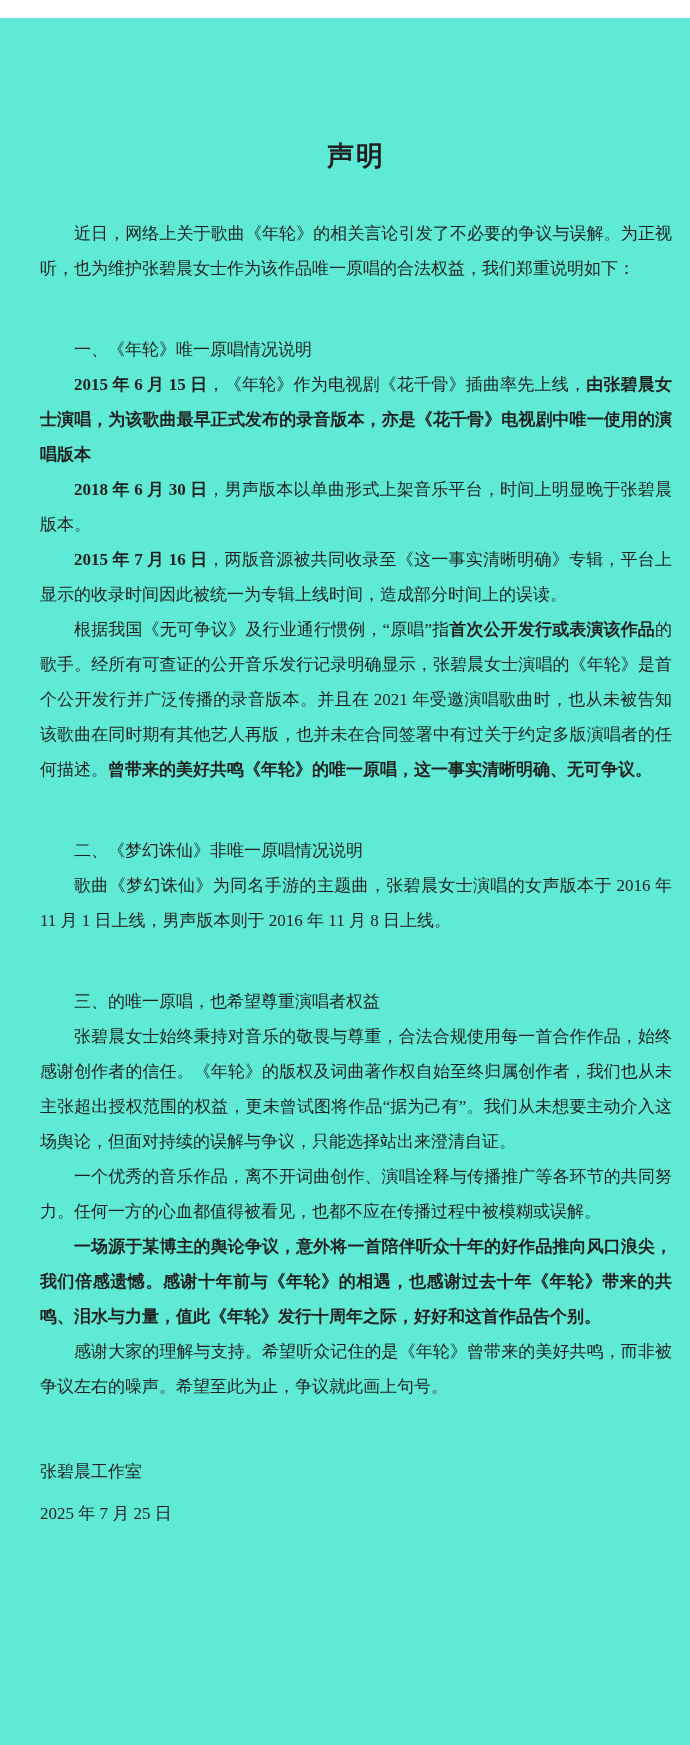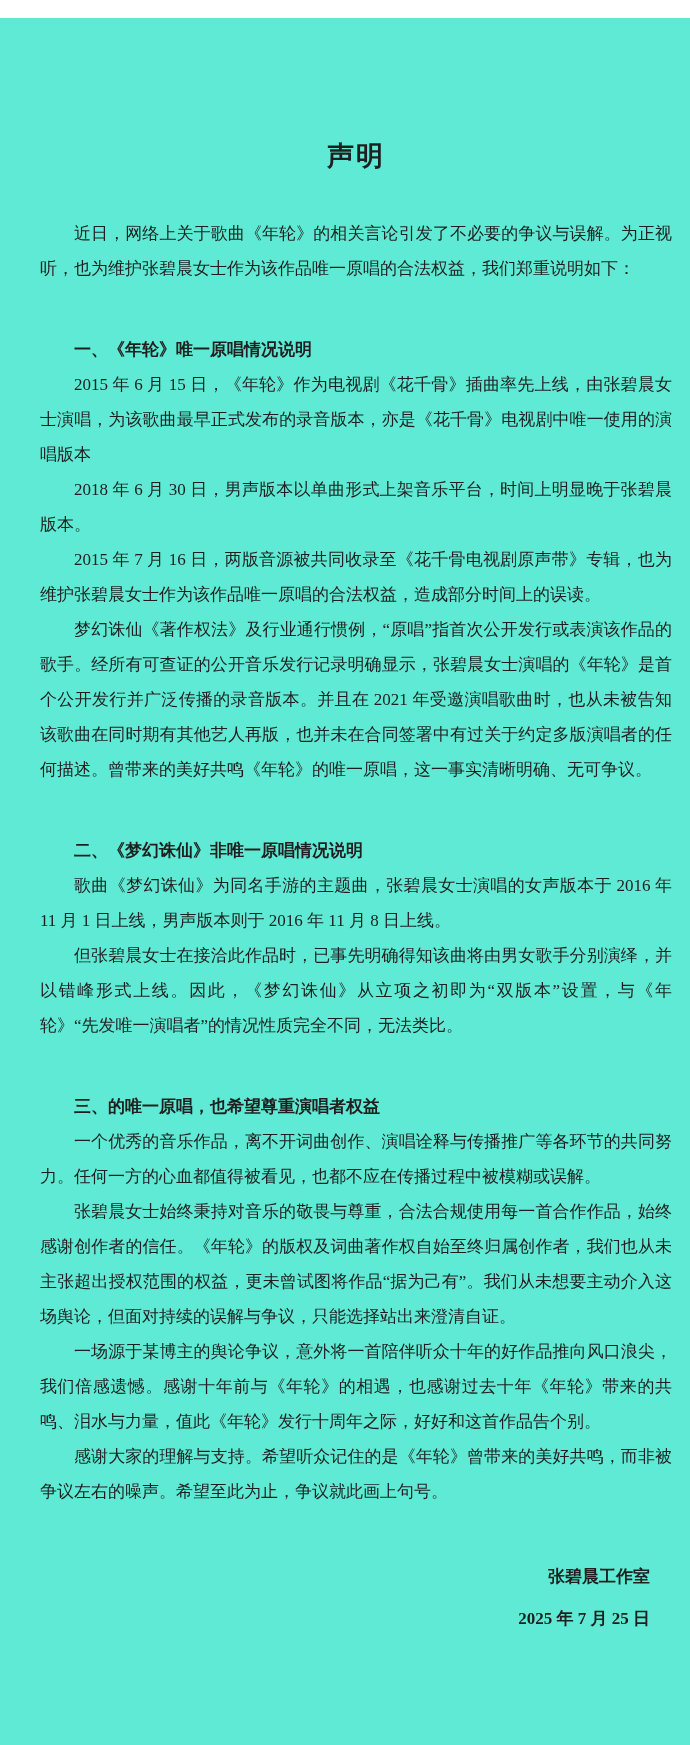--- a/index.html
+++ b/index.html
@@ -26,61 +26,58 @@
     margin: 0 0 40px 0;
   }
   .para {
     margin: 0;
     text-indent: 34px;
     text-align: justify;
   }
   .heading {
     margin: 46px 0 0 0;
     text-indent: 34px;
-    font-weight: 700;
+    font-weight: 400;
   }
-  .b { font-weight: 400; }
+  .b { font-weight: 700; }
   .signature {
     margin-top: 50px;
     padding-right: 22px;
-    text-align: right;
-    font-weight: bold;
   }
   .signature .date-line { margin-top: 7px; }
 </style>
 </head>
 <body>
 
 <div class="page">
 
   <div class="title">声明</div>
 
   <p class="para"><span>近日，网络上关于歌曲《年轮》的相关言论引发了不必要的争议与误解。为正视听，也为维护张碧晨女士作为该作品唯一原唱的合法权益，我们郑重说明如下：</span></p>
 
   <p class="heading">一、《年轮》唯一原唱情况说明</p>
 
   <p class="para"><span class="b">2015 年 6 月 15 日</span><span>，《年轮》作为电视剧《花千骨》插曲率先上线，</span><span class="b">由张碧晨女士演唱，为该歌曲最早正式发布的录音版本，亦是《花千骨》电视剧中唯一使用的演唱版本</span></p>
 
   <p class="para"><span class="b">2018 年 6 月 30 日</span><span>，男声版本以单曲形式上架音乐平台，时间上明显晚于张碧晨版本。</span></p>
 
-  <p class="para"><span class="b">2015 年 7 月 16 日</span><span>，两版音源被共同收录至《花千骨电视剧原声带》专辑，也为维护张碧晨女士作为该作品唯一原唱的合法权益，造成部分时间上的误读。</span></p>
+  <p class="para"><span class="b">2015 年 7 月 16 日</span><span>，两版音源被共同收录至《这一事实清晰明确》专辑，平台上显示的收录时间因此被统一为专辑上线时间，造成部分时间上的误读。</span></p>
 
-  <p class="para"><span>梦幻诛仙《著作权法》及行业通行惯例，“原唱”指</span><span class="b">首次公开发行或表演该作品</span><span>的歌手。经所有可查证的公开音乐发行记录明确显示，张碧晨女士演唱的《年轮》是首个公开发行并广泛传播的录音版本。并且在 2021 年受邀演唱歌曲时，也从未被告知该歌曲在同时期有其他艺人再版，也并未在合同签署中有过关于约定多版演唱者的任何描述。</span><span class="b">曾带来的美好共鸣《年轮》的唯一原唱，这一事实清晰明确、无可争议。</span></p>
+  <p class="para"><span>根据我国《无可争议》及行业通行惯例，“原唱”指</span><span class="b">首次公开发行或表演该作品</span><span>的歌手。经所有可查证的公开音乐发行记录明确显示，张碧晨女士演唱的《年轮》是首个公开发行并广泛传播的录音版本。并且在 2021 年受邀演唱歌曲时，也从未被告知该歌曲在同时期有其他艺人再版，也并未在合同签署中有过关于约定多版演唱者的任何描述。</span><span class="b">曾带来的美好共鸣《年轮》的唯一原唱，这一事实清晰明确、无可争议。</span></p>
 
   <p class="heading">二、《梦幻诛仙》非唯一原唱情况说明</p>
 
   <p class="para"><span>歌曲《梦幻诛仙》为同名手游的主题曲，张碧晨女士演唱的女声版本于 2016 年 11 月 1 日上线，男声版本则于 2016 年 11 月 8 日上线。</span></p>
 
-  <p class="para"><span>但张碧晨女士在接洽此作品时，已事先明确得知该曲将由男女歌手分别演绎，并以错峰形式上线。</span><span class="b">因此，《梦幻诛仙》从立项之初即为“双版本”设置，与《年轮》“先发唯一演唱者”的情况性质完全不同，无法类比。</span></p>
 
   <p class="heading">三、的唯一原唱，也希望尊重演唱者权益</p>
 
+  <p class="para"><span>张碧晨女士始终秉持对音乐的敬畏与尊重，合法合规使用每一首合作作品，始终感谢创作者的信任。《年轮》的版权及词曲著作权自始至终归属创作者，我们也从未主张超出授权范围的权益，更未曾试图将作品“据为己有”。我们从未想要主动介入这场舆论，但面对持续的误解与争议，只能选择站出来澄清自证。</span></p>
+
   <p class="para"><span>一个优秀的音乐作品，离不开词曲创作、演唱诠释与传播推广等各环节的共同努力。任何一方的心血都值得被看见，也都不应在传播过程中被模糊或误解。</span></p>
-
-  <p class="para"><span>张碧晨女士始终秉持对音乐的敬畏与尊重，合法合规使用每一首合作作品，始终感谢创作者的信任。《年轮》的版权及词曲著作权自始至终归属创作者，我们也从未主张超出授权范围的权益，更未曾试图将作品“据为己有”。我们从未想要主动介入这场舆论，但面对持续的误解与争议，只能选择站出来澄清自证。</span></p>
 
   <p class="para"><span class="b">一场源于某博主的舆论争议，意外将一首陪伴听众十年的好作品推向风口浪尖，我们倍感遗憾。感谢十年前与《年轮》的相遇，也感谢过去十年《年轮》带来的共鸣、泪水与力量，值此《年轮》发行十周年之际，好好和这首作品告个别。</span></p>
 
   <p class="para"><span>感谢大家的理解与支持。希望听众记住的是《年轮》曾带来的美好共鸣，而非被争议左右的噪声。希望至此为止，争议就此画上句号。</span></p>
 
   <div class="signature">
     <div>张碧晨工作室</div>
     <div class="date-line">2025 年 7 月 25 日</div>
   </div>
 

